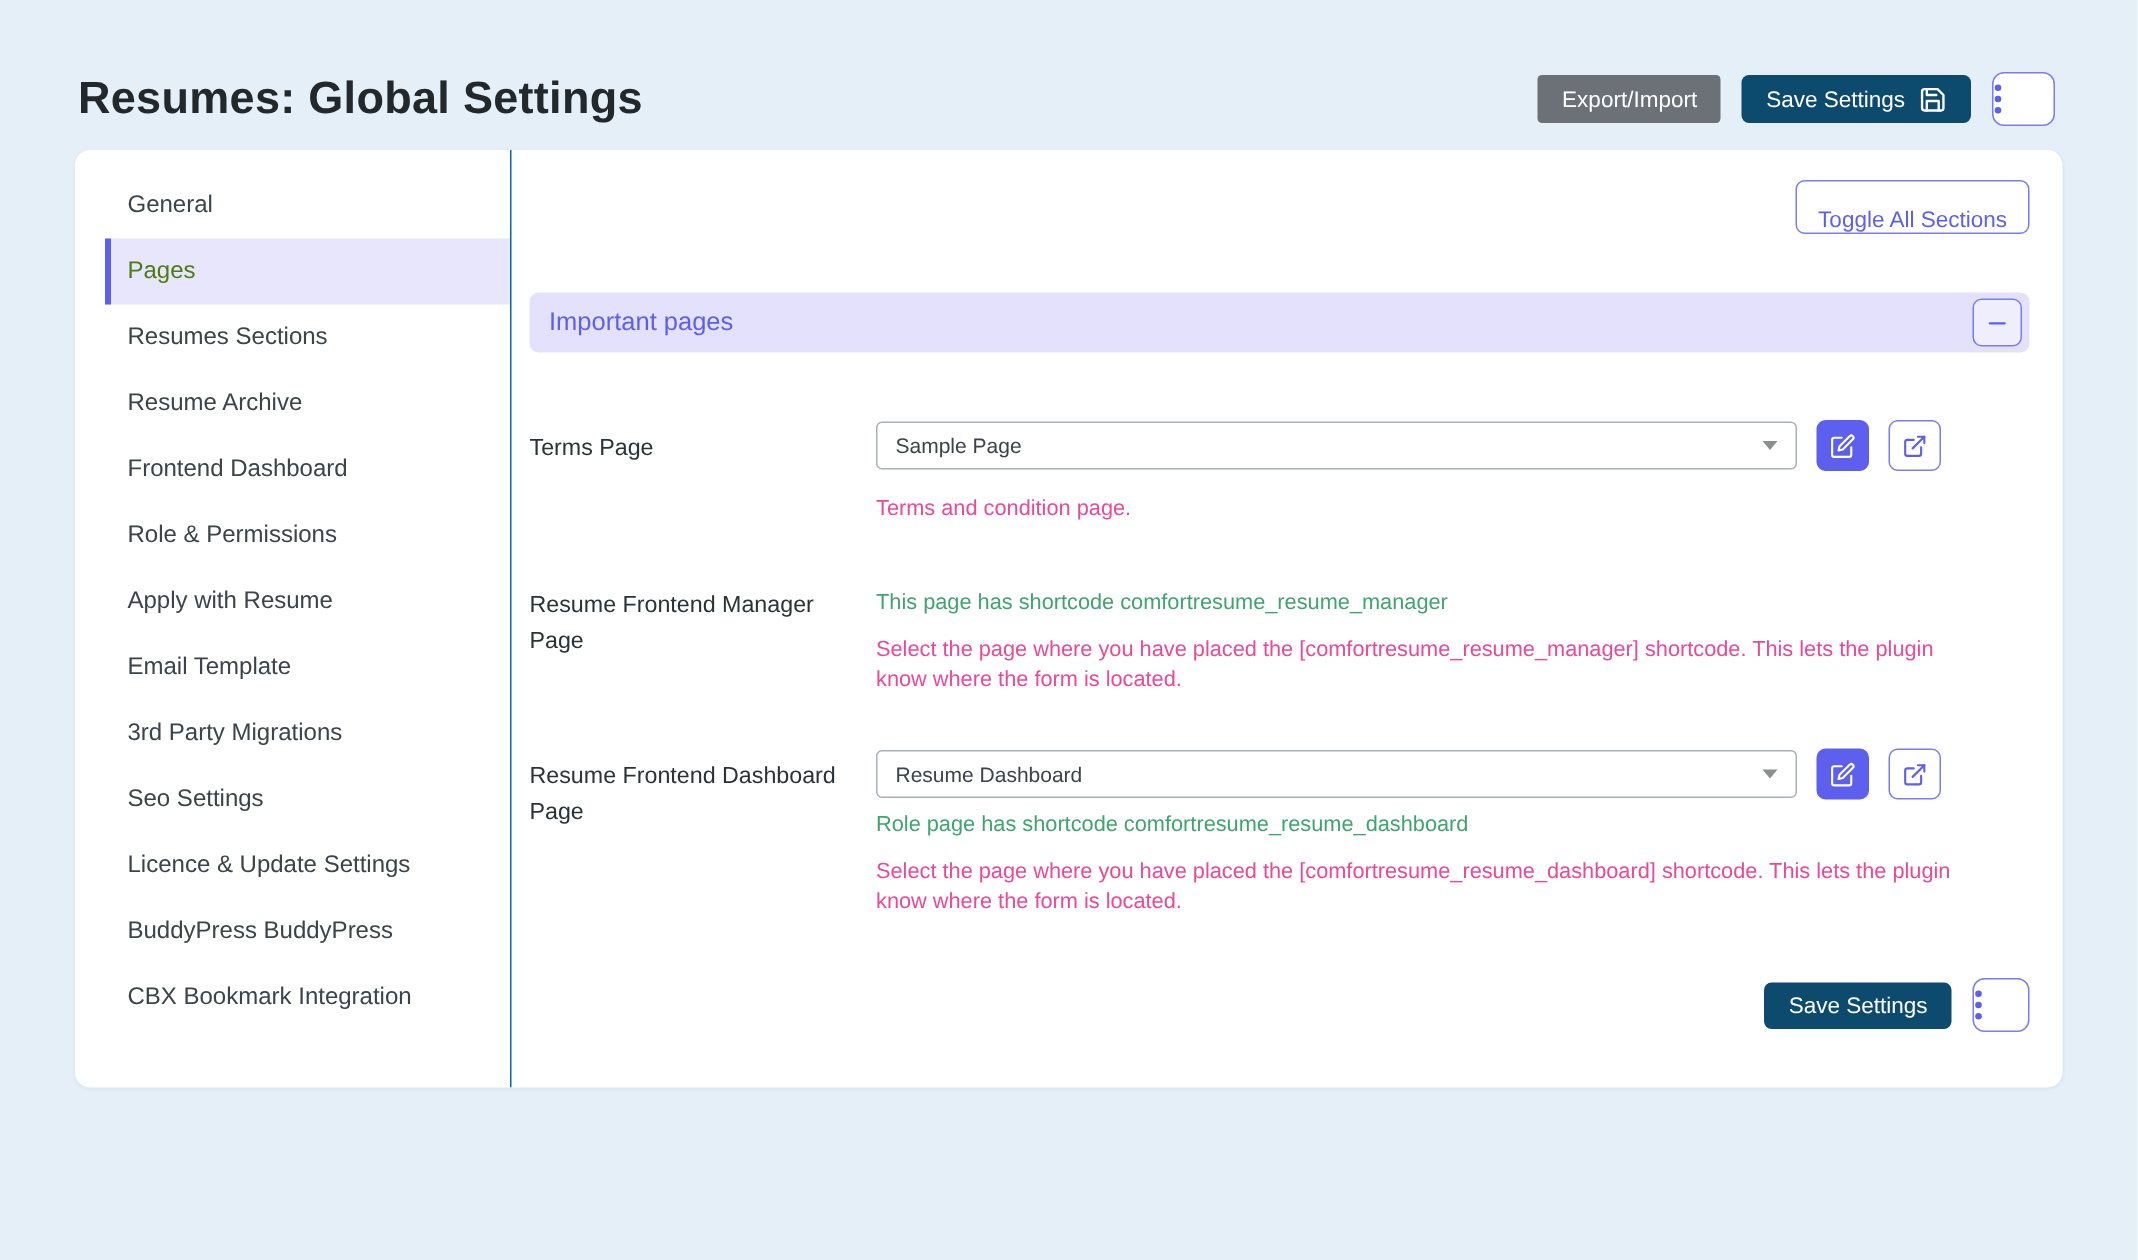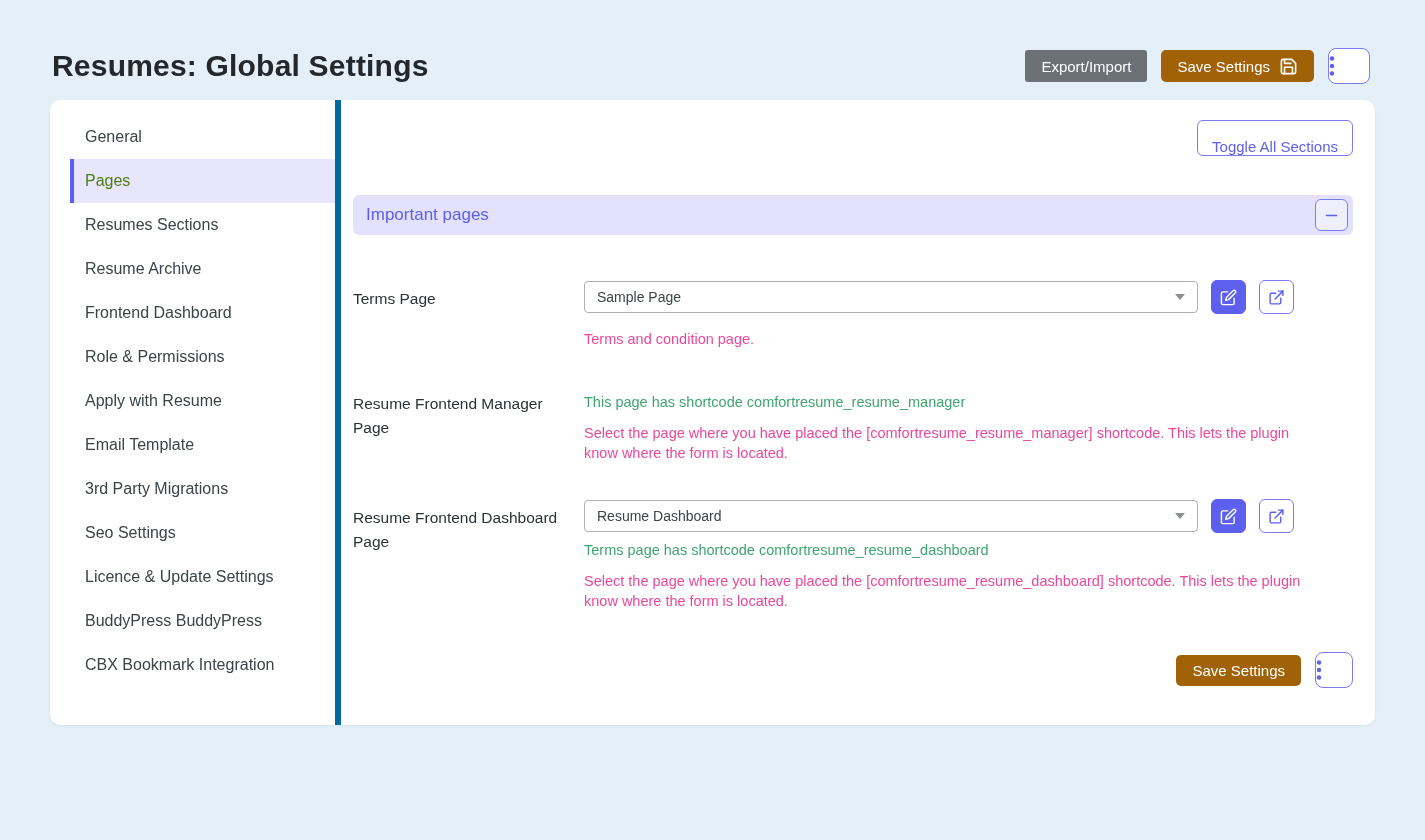--- a/index.html
+++ b/index.html
@@ -14,35 +14,35 @@
     padding:48px 55px 0 52px; margin-bottom:16px; height:84px;
   }
   .page-title { font-size:30px; font-weight:600; color:#23282d; letter-spacing:0.2px; }
   .topbar-actions { display:flex; align-items:center; gap:14px; }
 
   .btn {
     border:none; cursor:pointer; font-family:inherit;
     font-size:15px; display:inline-flex; align-items:center; gap:9px;
   }
   .btn-gray { background:#6c7177; color:#fff; padding:0 16px; height:32px; border-radius:3px; }
-  .btn-primary { background:#a16207; color:#fff; padding:0 16px; height:32px; border-radius:5px; }
+  .btn-primary { background:#0c4a6e; color:#fff; padding:0 16px; height:32px; border-radius:5px; }
   .btn-dots {
     background:#fff; border:1.5px solid #7a7cf3; border-radius:8px;
     width:42px; height:36px; justify-content:center; padding:0;
   }
   .btn-dots svg { display:block; }
 
   .card {
     margin:0 50px; width:1325px; height:625px; background:#fff;
     border-radius:10px; box-shadow:0 1px 3px rgba(30,50,70,0.06);
     display:flex; overflow:hidden;
   }
 
   
-  .sidebar { width:291px; flex:none; border-right:6px solid #0369a1; padding-top:15px; }
+  .sidebar { width:291px; flex:none; border-right:1px solid #0369a1; padding-top:15px; }
   .nav-item {
     height:44px; display:flex; align-items:center;
     margin-left:20px; padding-left:15px; font-size:16px; color:#3c434a; cursor:pointer;
   }
   .nav-item.active {
     background:#e8e6fc; color:#4d7c0f;
     border-left:4px solid #5d5fef; padding-left:11px;
   }
 
   
@@ -216,21 +216,21 @@
             <button class="icon-btn icon-btn-outline">
               <span style="display:flex;">
                 <svg width="17" height="17" viewBox="0 0 24 24" fill="none" stroke="#5d5fef" stroke-width="2" stroke-linecap="round" stroke-linejoin="round">
                   <path d="M18 13v6a2 2 0 0 1-2 2H5a2 2 0 0 1-2-2V8a2 2 0 0 1 2-2h6"></path>
                   <polyline points="15 3 21 3 21 9"></polyline>
                   <line x1="10" y1="14" x2="21" y2="3"></line>
                 </svg>
               </span>
             </button>
           </div>
-          <div class="note-green">Terms page has shortcode comfortresume_resume_dashboard</div>
+          <div class="note-green">Role page has shortcode comfortresume_resume_dashboard</div>
           <div class="desc">Select the page where you have placed the [comfortresume_resume_dashboard] shortcode. This lets the plugin know where the form is located.</div>
         </div>
       </div>
 
     </div>
 
     <div class="footer-actions">
       <button class="btn btn-primary" style="height:31px;">Save Settings</button>
       <button class="btn-dots small" style="cursor:pointer;">
         <span style="display:flex;">

